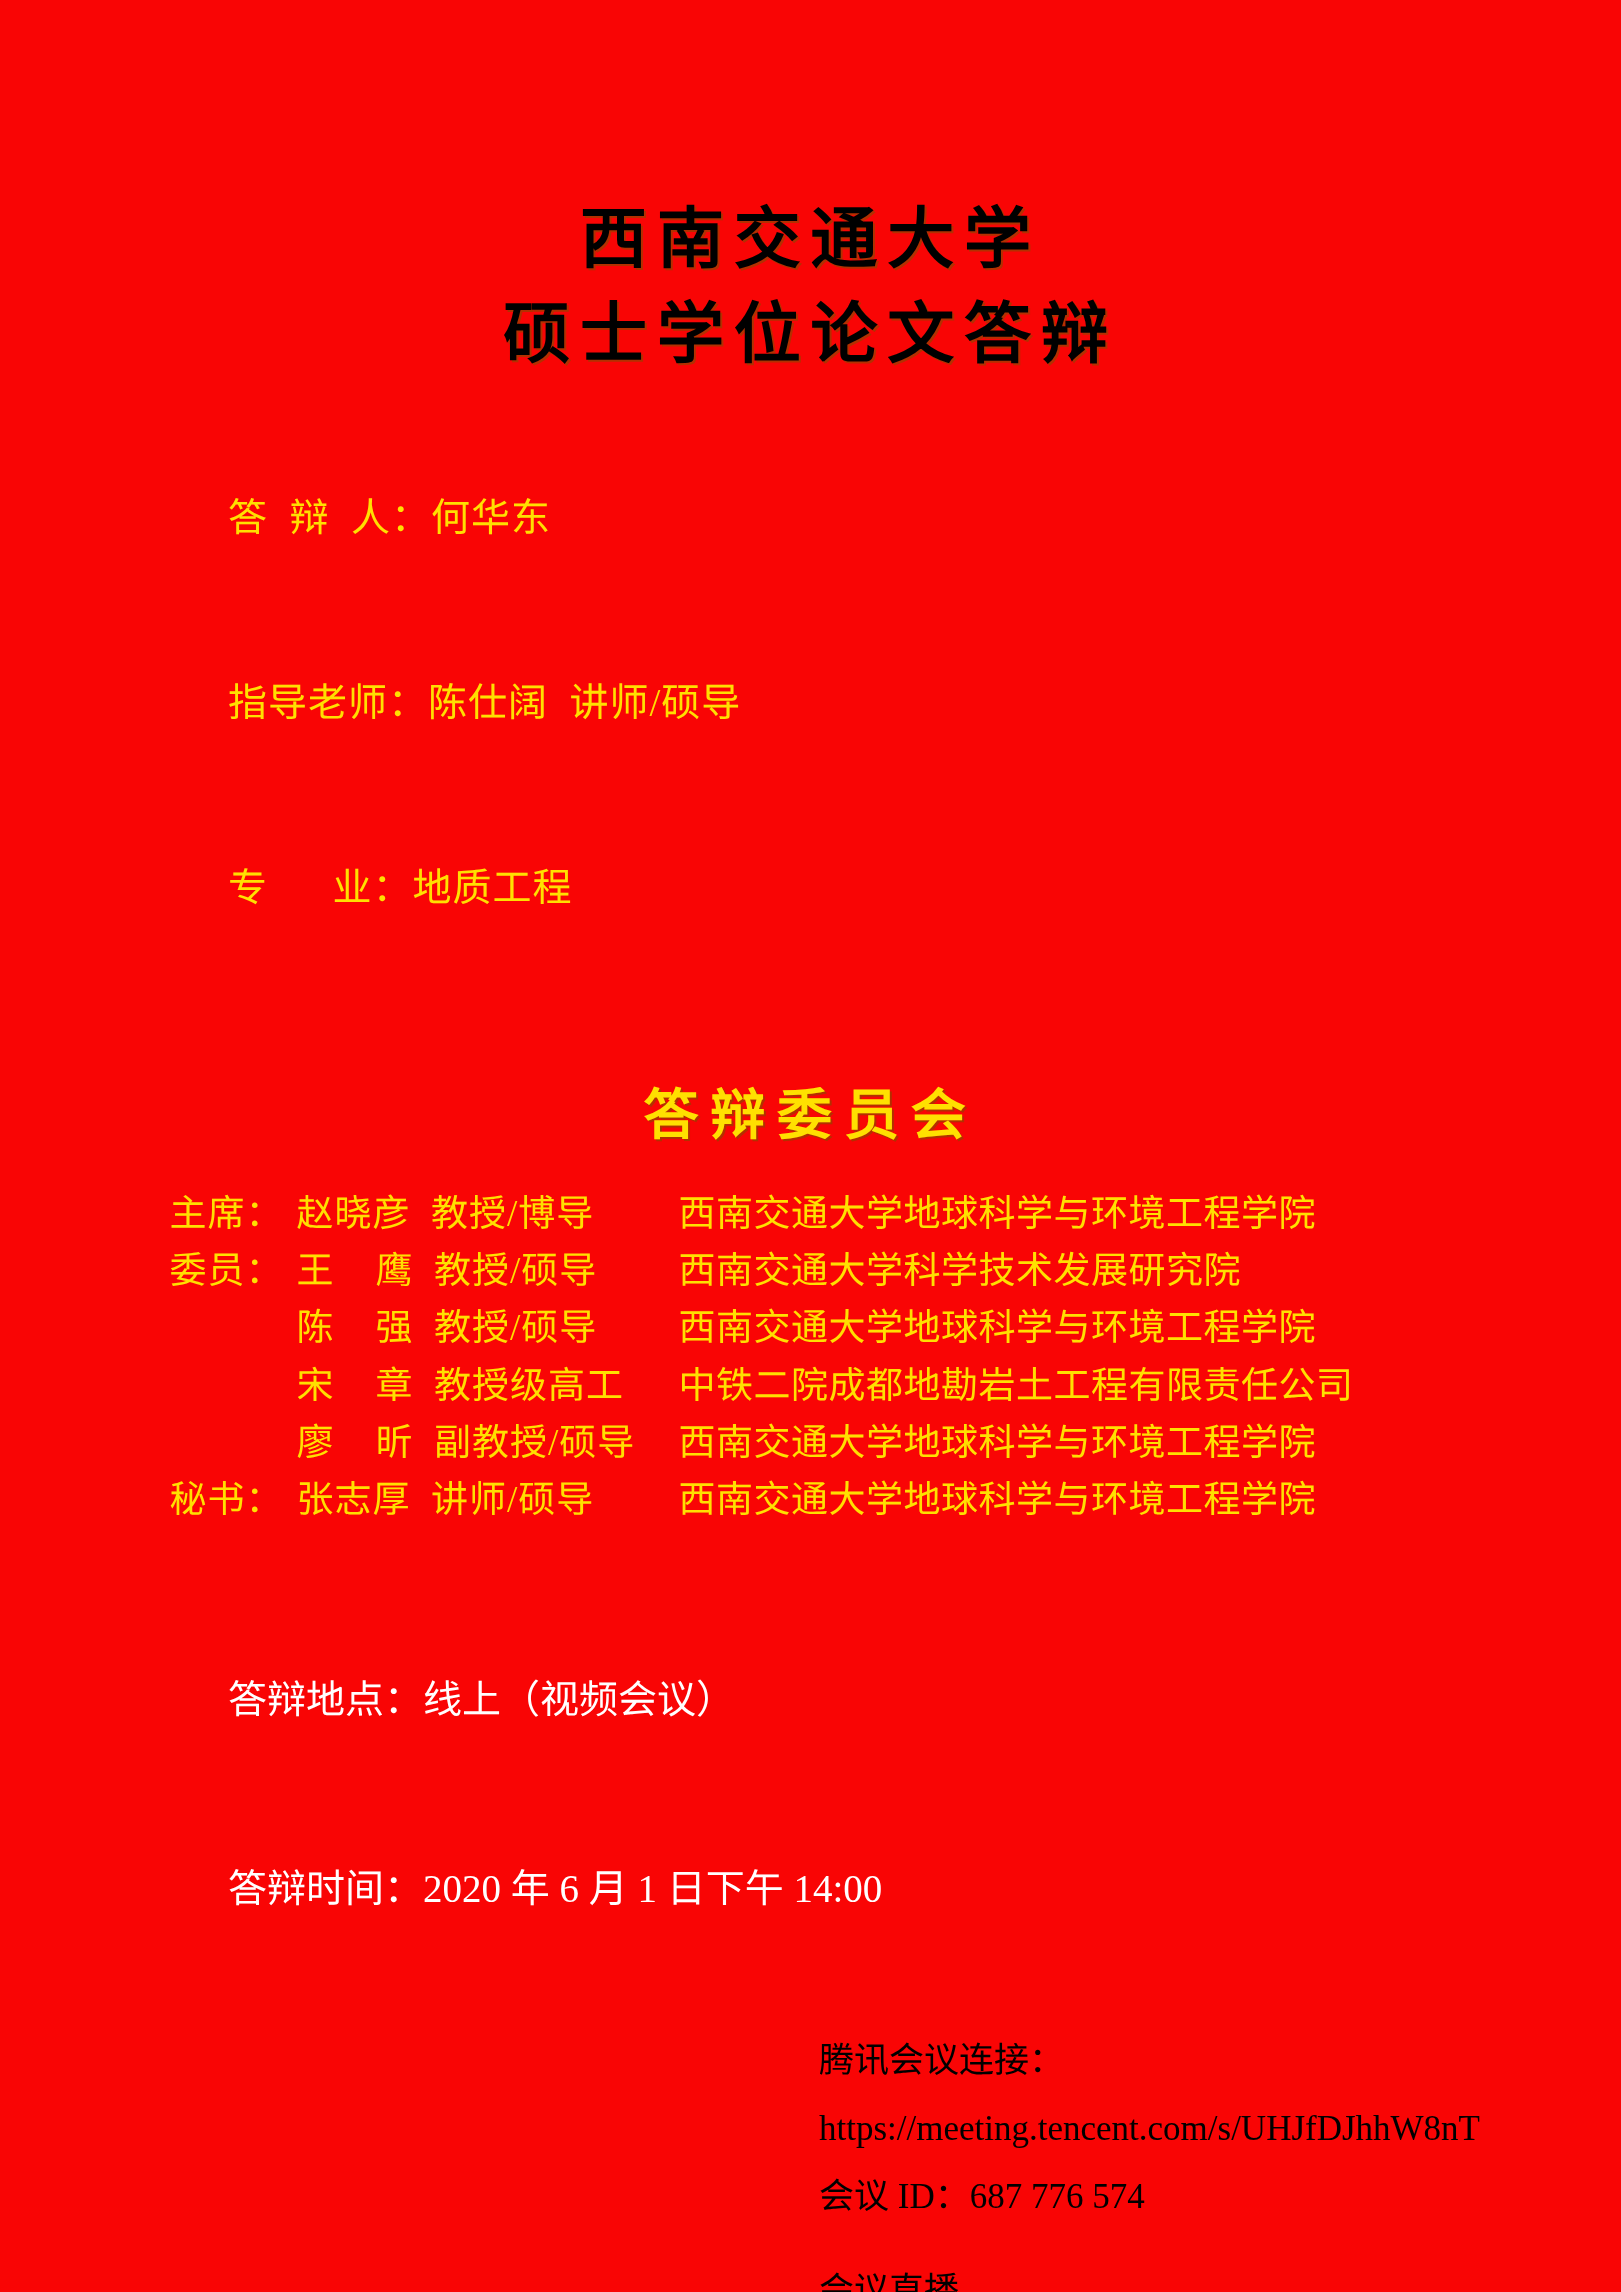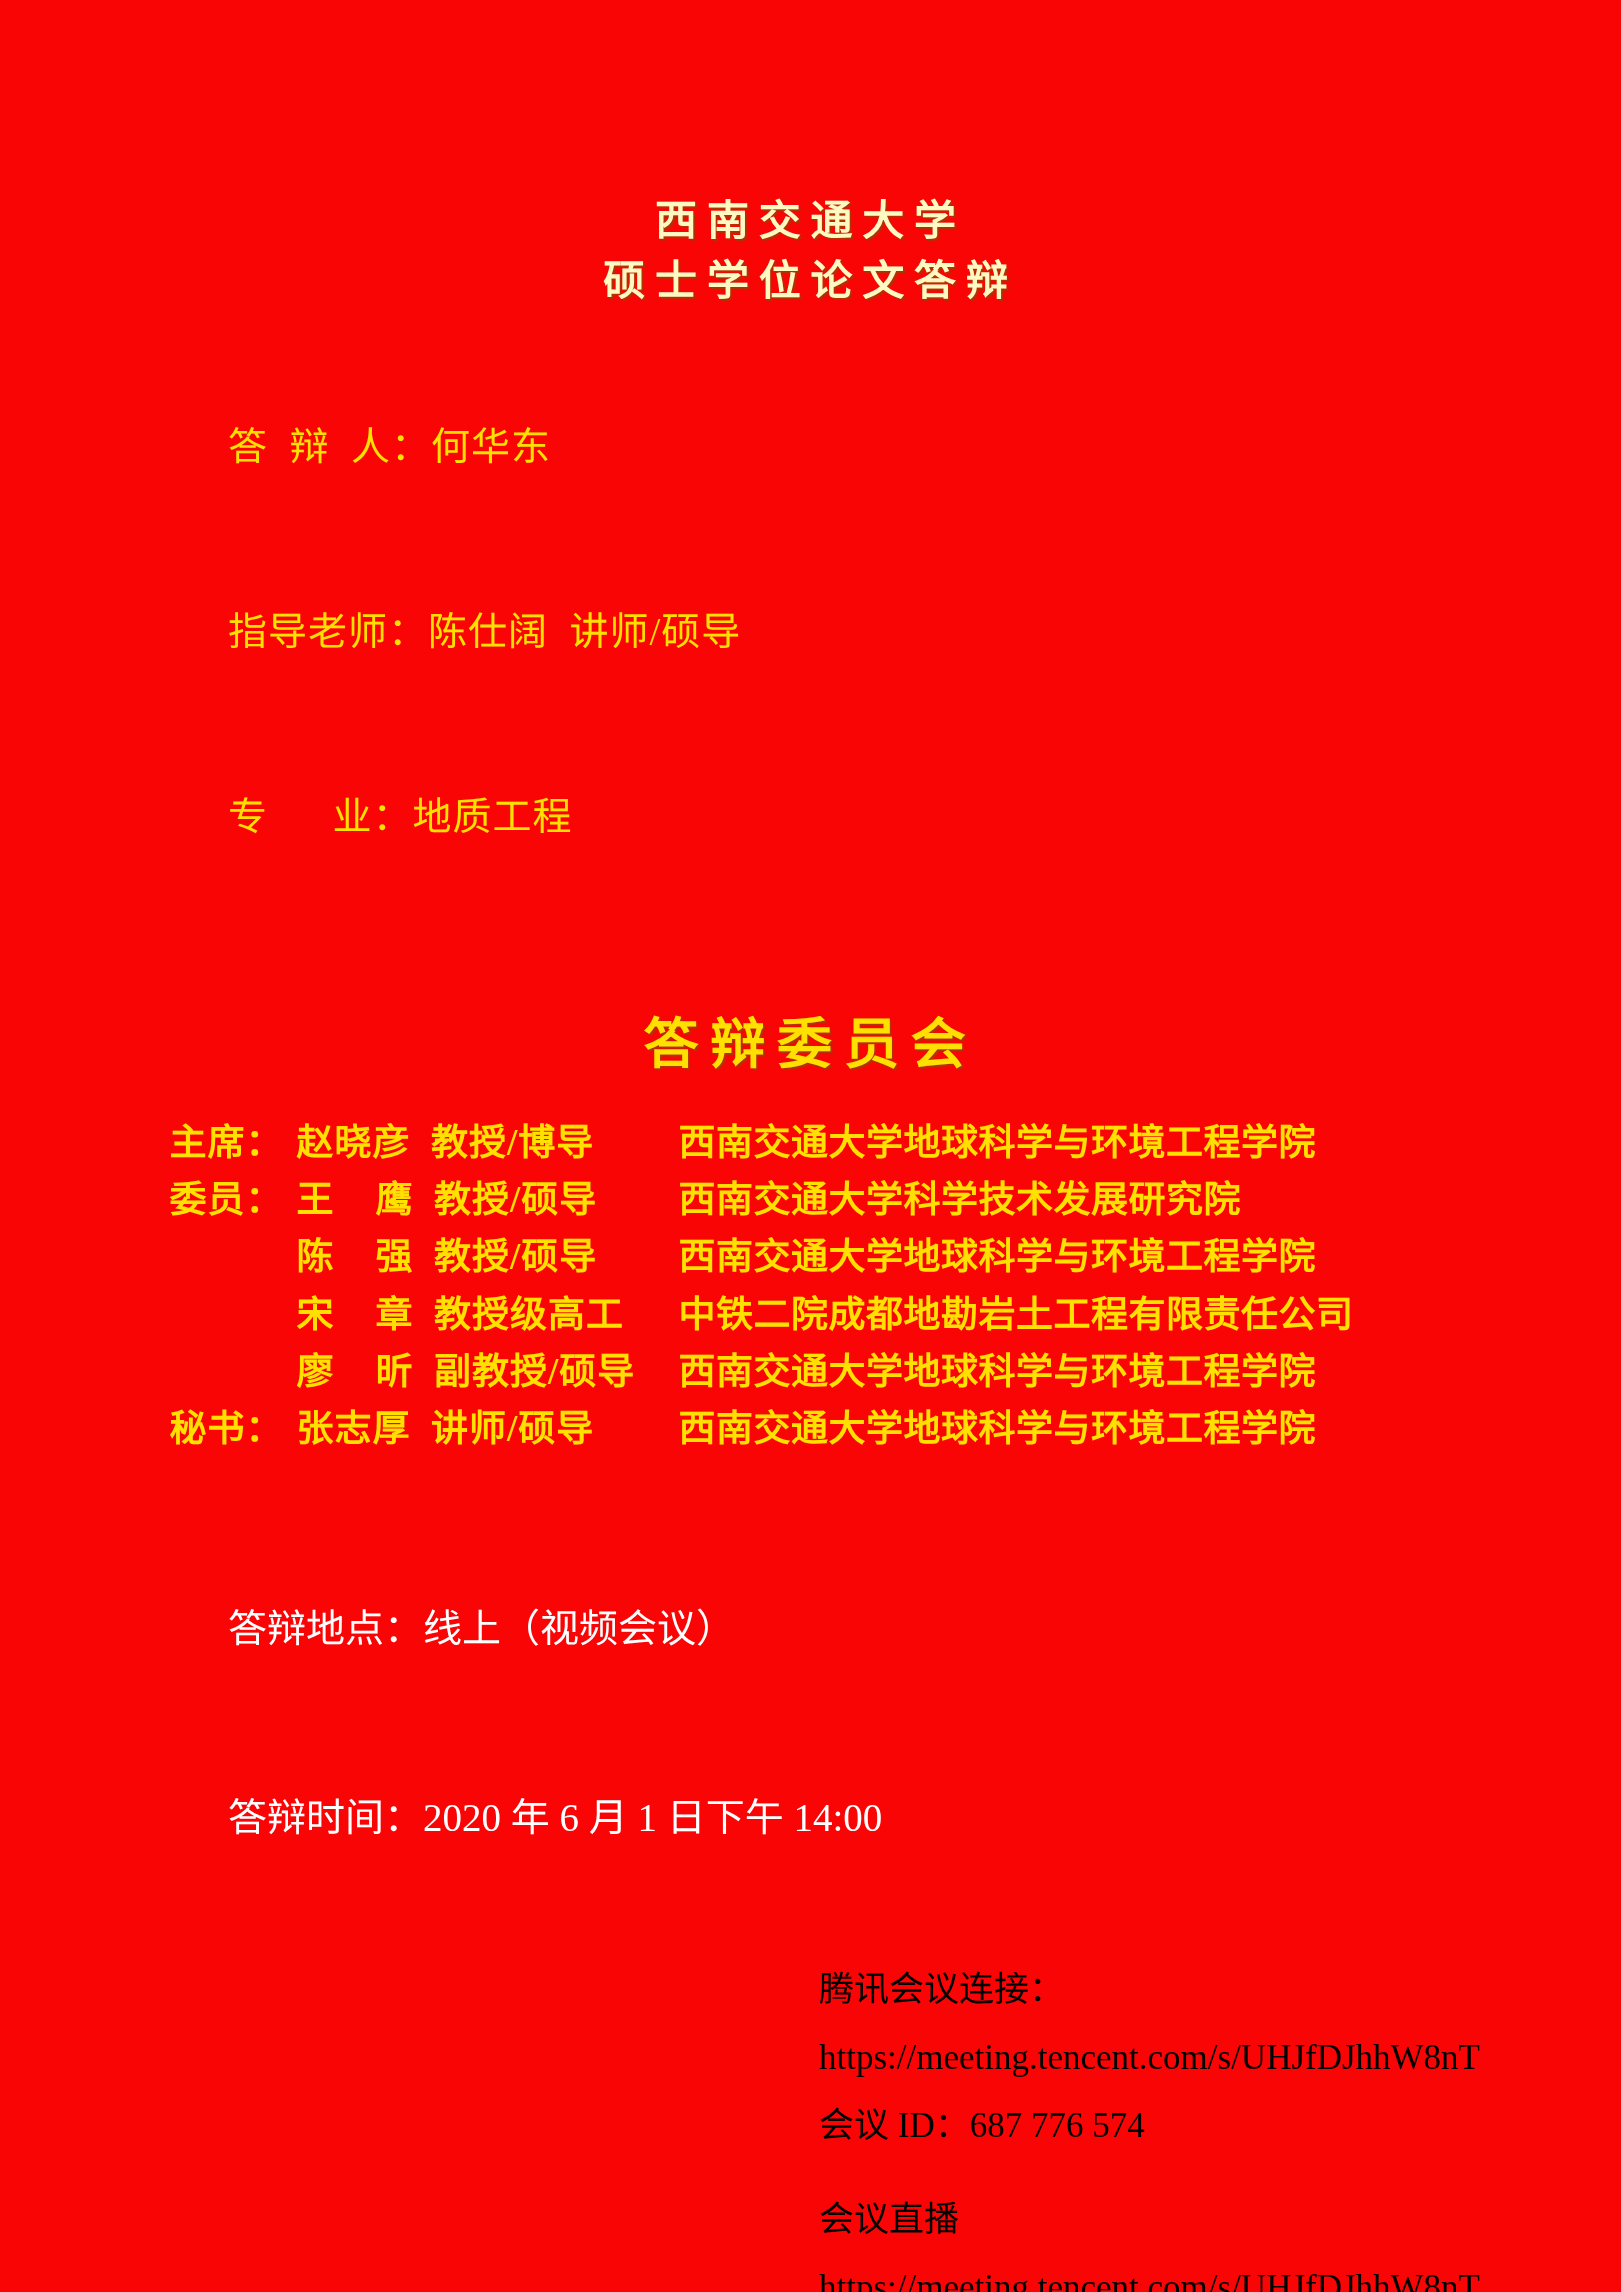--- a/index.html
+++ b/index.html
@@ -22,25 +22,25 @@
     box-sizing: border-box;
     padding: 0 147px;
   }
 
   
   .title-block {
     padding-top: 192px;
     text-align: center;
   }
   .title-line {
-    font-size: 42px;
+    font-size: 67px;
     font-weight: bold;
     letter-spacing: 9.8px;
     line-height: 1.42;
-    color: #fef9c3;
+    color: #000000;
     text-shadow: 2px 2px 0 #b33000;
   }
 
   
   .info-block {
     margin-top: 43px;
     padding-left: 22.5px;
   }
   .info-row {
     font-size: 39px;
@@ -69,21 +69,20 @@
     margin-top: 35px;
     padding-left: 22.5px;
   }
   .committee-row {
     display: flex;
     align-items: baseline;
     font-size: 37px;
     line-height: 1.55;
     color: #ffe000;
     white-space: pre;
-    font-weight: bold;
   }
   .c-role {
     width: 127px;
     flex: 0 0 127px;
     letter-spacing: 1px;
   }
   .c-person {
     width: 382px;
     flex: 0 0 382px;
     letter-spacing: 1px;

